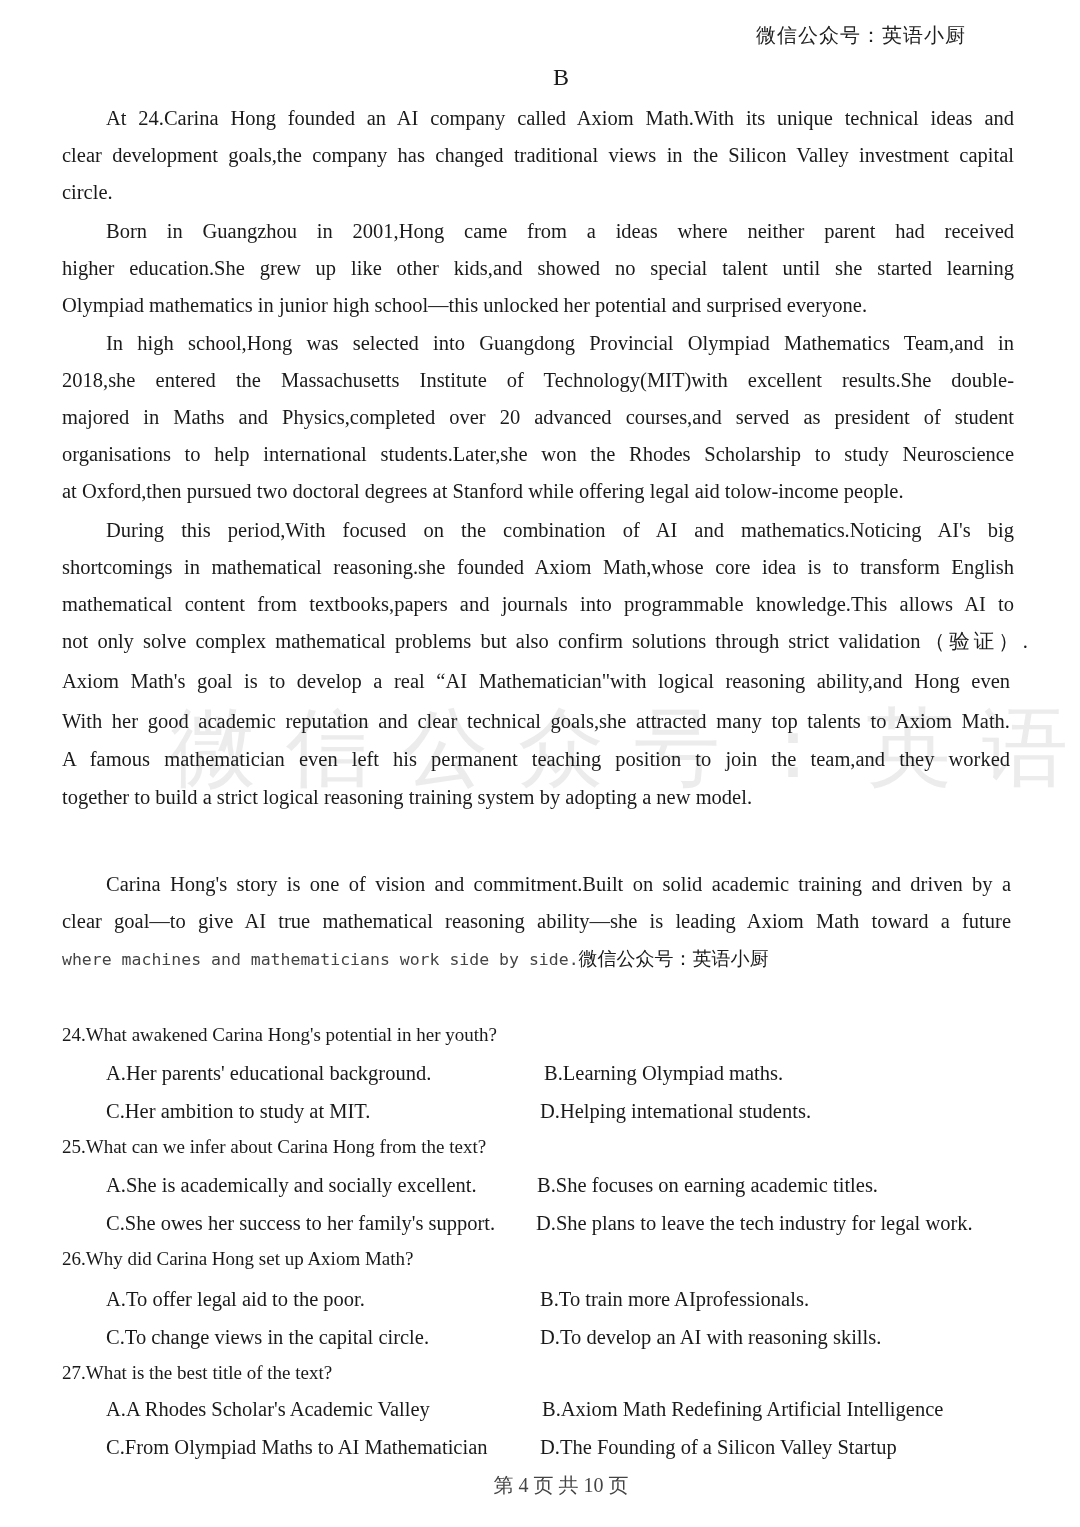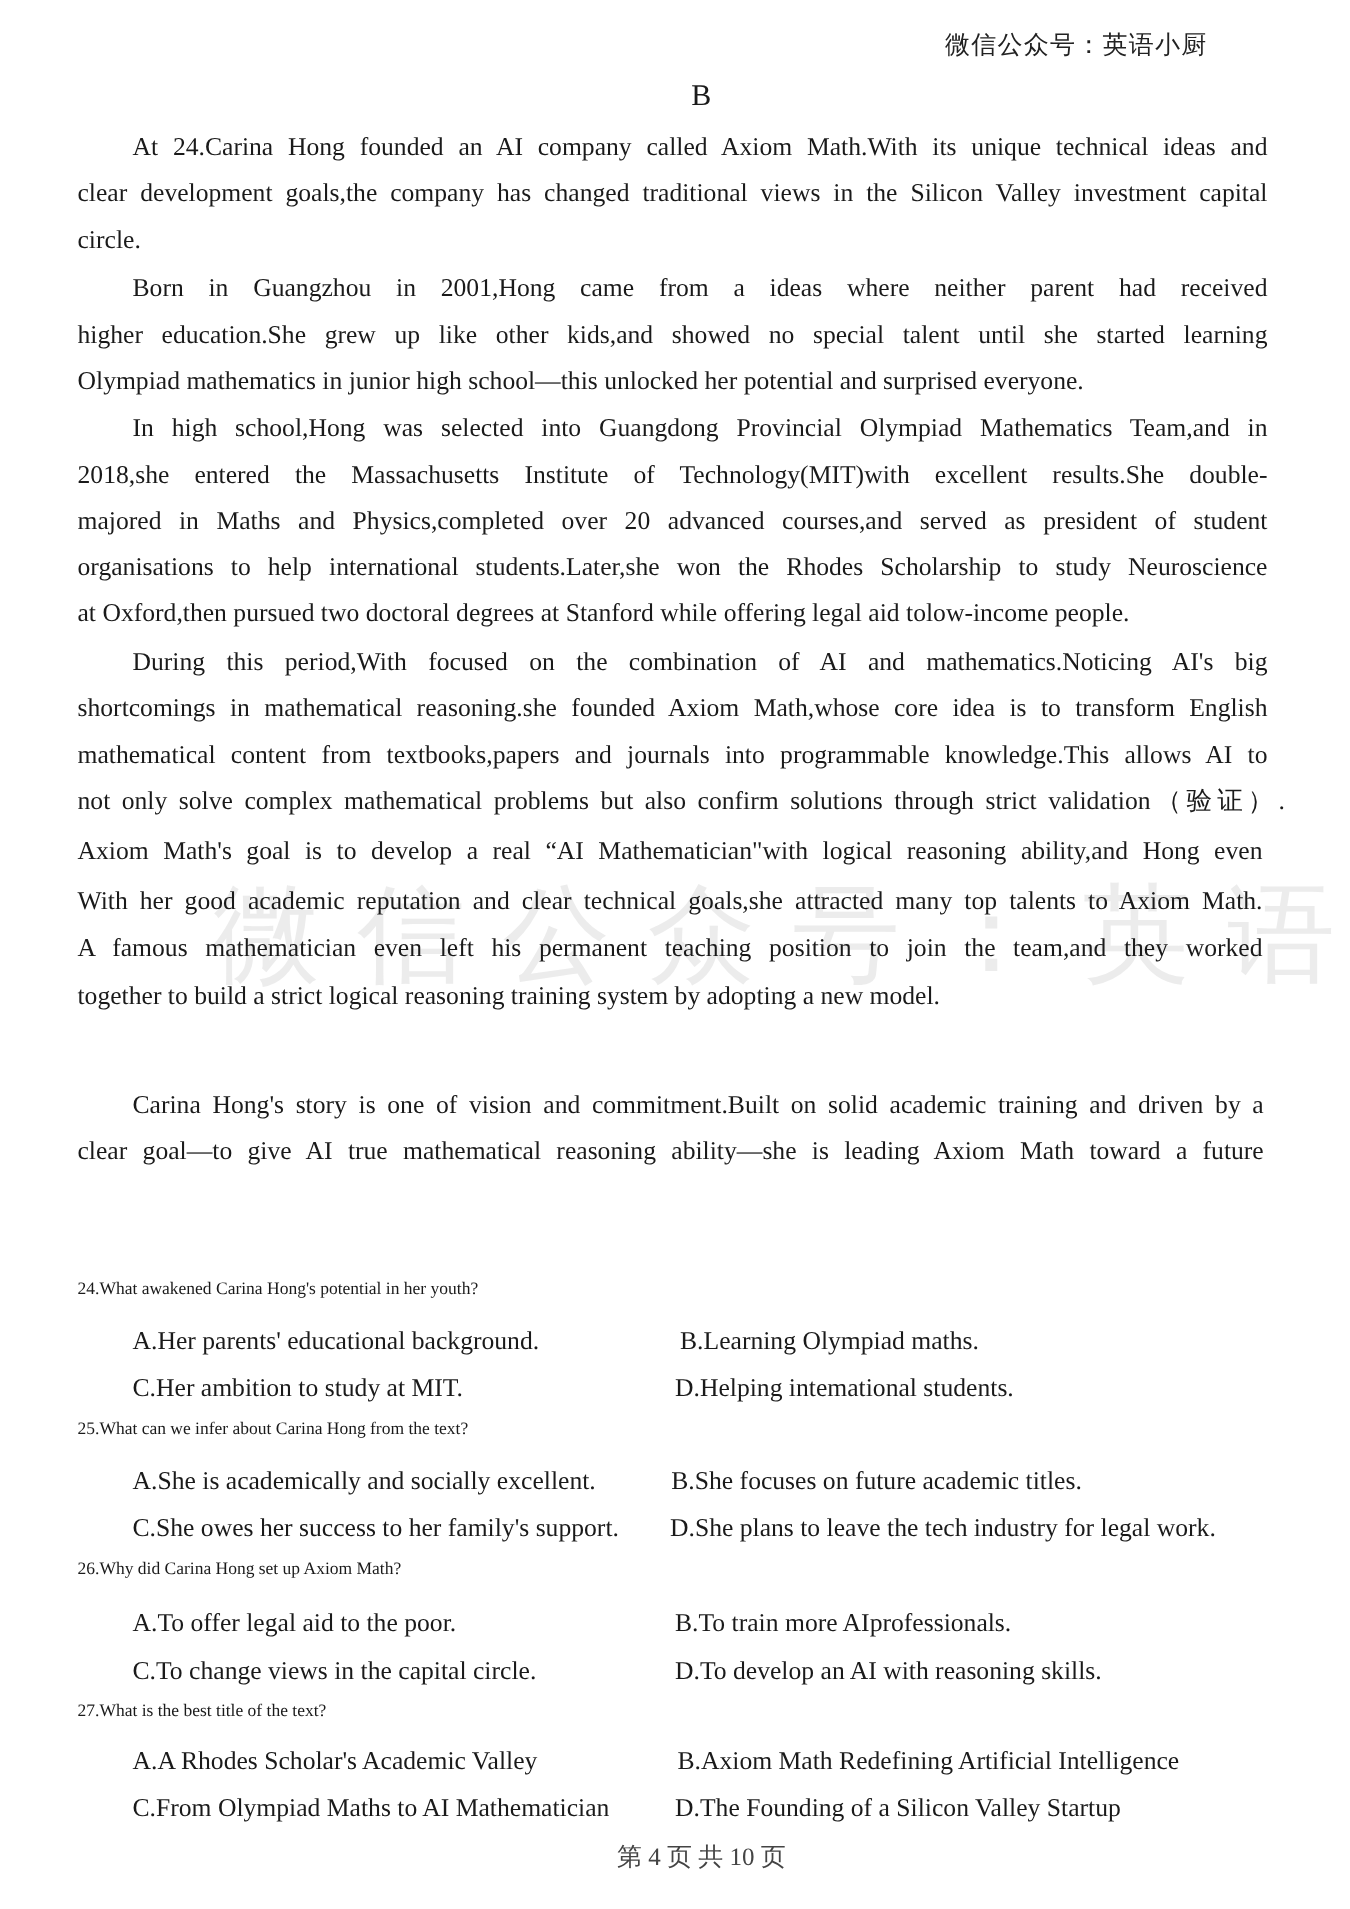--- a/index.html
+++ b/index.html
@@ -8,21 +8,21 @@
   .abs{position:absolute;}
   .header-wm{top:22px;left:756px;font-size:20px;color:#222;letter-spacing:1px;font-family:"DejaVu Sans",sans-serif;}
   .section{top:64px;left:0;width:1122px;text-align:center;font-size:24px;}
   .para{position:absolute;left:62px;width:952px;font-size:20.5px;line-height:37px;text-align:justify;}
   .para .ln{display:block;white-space:nowrap;text-align:justify;text-align-last:justify;height:37px;}
   .para .ln.last{text-align-last:left;}
   .indent{padding-left:44px;}
   .mono{font-family:"DejaVu Sans Mono",monospace;font-size:16.5px;color:#444;}
   .cjk{font-family:"DejaVu Sans",sans-serif;font-size:19px;}
   .watermark{top:690px;left:170px;font-size:86px;color:rgba(180,180,180,0.25);letter-spacing:30px;font-family:"DejaVu Sans",sans-serif;pointer-events:none;white-space:nowrap;}
-  .q{position:absolute;left:62px;font-size:14px;white-space:nowrap;}
+  .q{position:absolute;left:62px;font-size:19px;white-space:nowrap;}
   .opt{position:absolute;font-size:20.5px;white-space:nowrap;}
   .footer{top:1472px;left:0;width:1122px;text-align:center;font-size:20px;color:#444;}
 </style>
 </head>
 <body>
 
 <div class="abs header-wm">微信公众号：英语小厨</div>
 <div class="abs section">B</div>
 
 <div class="abs watermark">微信公众号：英语小厨</div>
@@ -54,31 +54,34 @@
   <span class="ln" style="width:966px;height:40px">not only solve complex mathematical problems but also confirm solutions through strict validation（验证）.</span>
   <span class="ln" style="width:948px;height:40px">Axiom Math's goal is to develop a real “AI Mathematician"with logical reasoning ability,and Hong even</span>
   <span class="ln" style="width:948px;height:38px">With her good academic reputation and clear technical goals,she attracted many top talents to Axiom Math.</span>
   <span class="ln" style="width:948px;height:38px">A famous mathematician even left his permanent teaching position to join the team,and they worked</span>
   <span class="ln last">together to build a strict logical reasoning training system by adopting a new model.</span>
 </div>
 
 <div class="para" style="top:866px">
   <span class="ln indent" style="width:905px">Carina Hong's story is one of vision and commitment.Built on solid academic training and driven by a</span>
   <span class="ln" style="width:949px">clear goal—to give AI true mathematical reasoning ability—she is leading Axiom Math toward a future</span>
+  <span class="ln last">
+    <span class="mono">where machines and mathematicians work side by side.</span><span class="cjk">微信公众号：英语小厨</span>
+  </span>
 </div>
 
 <div class="q" style="top:1024px">24.What awakened Carina Hong's potential in her youth?</div>
 <div class="opt" style="top:1062px;left:106px">A.Her parents' educational background.</div>
 <div class="opt" style="top:1062px;left:544px">B.Learning Olympiad maths.</div>
 <div class="opt" style="top:1100px;left:106px">C.Her ambition to study at MIT.</div>
 <div class="opt" style="top:1100px;left:540px">D.Helping intemational students.</div>
 
 <div class="q" style="top:1136px">25.What can we infer about Carina Hong from the text?</div>
 <div class="opt" style="top:1174px;left:106px">A.She is academically and socially excellent.</div>
-<div class="opt" style="top:1174px;left:537px">B.She focuses on future academic titles.</div>
+<div class="opt" style="top:1174px;left:537px">B.She focuses on earning academic titles.</div>
 <div class="opt" style="top:1212px;left:106px">C.She owes her success to her family's support.</div>
 <div class="opt" style="top:1212px;left:536px">D.She plans to leave the tech industry for legal work.</div>
 
 <div class="q" style="top:1248px">26.Why did Carina Hong set up Axiom Math?</div>
 <div class="opt" style="top:1288px;left:106px">A.To offer legal aid to the poor.</div>
 <div class="opt" style="top:1288px;left:540px">B.To train more AIprofessionals.</div>
 <div class="opt" style="top:1326px;left:106px">C.To change views in the capital circle.</div>
 <div class="opt" style="top:1326px;left:540px">D.To develop an AI with reasoning skills.</div>
 
 <div class="q" style="top:1362px">27.What is the best title of the text?</div>

